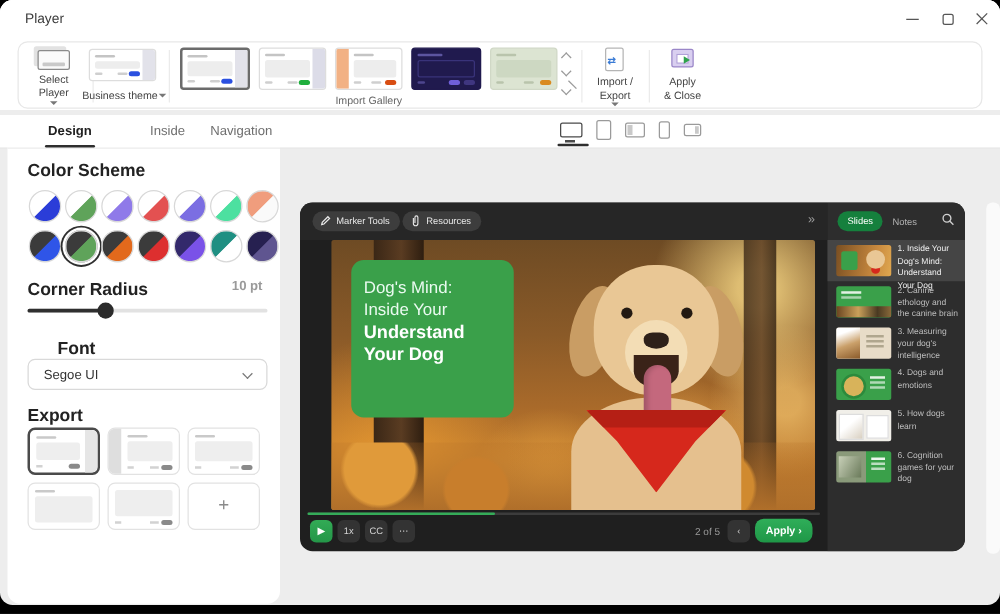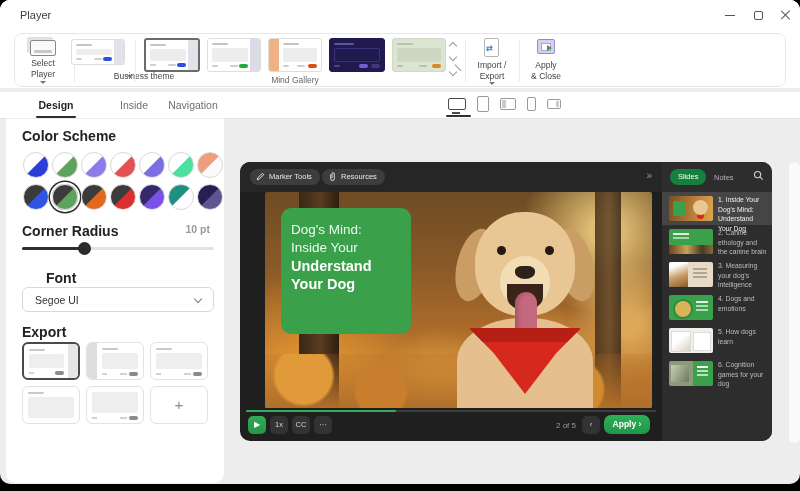--- a/index.html
+++ b/index.html
@@ -205,21 +205,21 @@
 
     <div style="position:absolute;left:52px;top:0;width:64px;height:54px;">
       <span class="mini" style="left:4px;top:5px;width:54px;height:26px;">
         <span class="hd"></span>
           <span class="ct"></span>
         <span class="f1"></span>
           <span class="f2"></span>
         <span class="pill" style="background-color: rgb(43, 80, 224);"></span>
         <span class="strip-r"></span>
       </span>
-      <span class="rlabel" style="left:-6px;top:37px;width:70px;margin-left:48px;">Business theme</span>
+      <span class="rlabel" style="left:-6px;top:37px;width:70px;">Business theme</span>
       <span class="caret" style="left:60px;top:41px;"></span>
     </div>
     <span class="rsep" style="left:120px;"></span>
 
     <div class="mini gal-sel" style="left:129px;top:4px;width:56px;height:34px;">
       <span class="hd"></span>
         <span class="ct"></span>
       <span class="f1"></span>
         <span class="f2"></span>
       <span class="pill" style="background-color: rgb(43, 80, 224);"></span>
@@ -251,21 +251,21 @@
     <div class="mini sage" style="left:377px;top:4px;width:54px;height:34px;">
       <span class="hd" style="background:#b9c4ac;"></span>
       <span class="ct"></span>
       <span class="f1" style="background:#b9c4ac;"></span>
       <span class="f2" style="right:18px;background:#b9c4ac;"></span>
       <span class="pill" style="right: 4px; background-color: rgb(217, 138, 31);"></span>
     </div>
     <span class="chev up" style="left:435px;top:9px;"></span>
     <span class="chev down" style="left:435px;top:20px;"></span>
     <span class="chev down gal-more" style="left:435px;top:35px;"></span>
-    <span class="rlabel" style="left:129px;top:41px;width:302px;color:#666;">Mind Gallery</span>
+    <span class="rlabel" style="left:129px;top:41px;width:302px;color:#666;">Import Gallery</span>
     <span class="rsep" style="left:450px;"></span>
 
     <div style="position:absolute;left:452px;top:0;width:50px;height:54px;">
       <span class="ie-icon" style="left:17px;top:4px;">
           <span class="arr">⇄</span>
         </span>
       <span class="rlabel" style="left:0;top:26px;width:50px;">Import /</span>
       <span class="rlabel" style="left:0;top:37px;width:50px;">Export</span>
       <span class="caret" style="left:22px;top:48px;"></span>
     </div>

